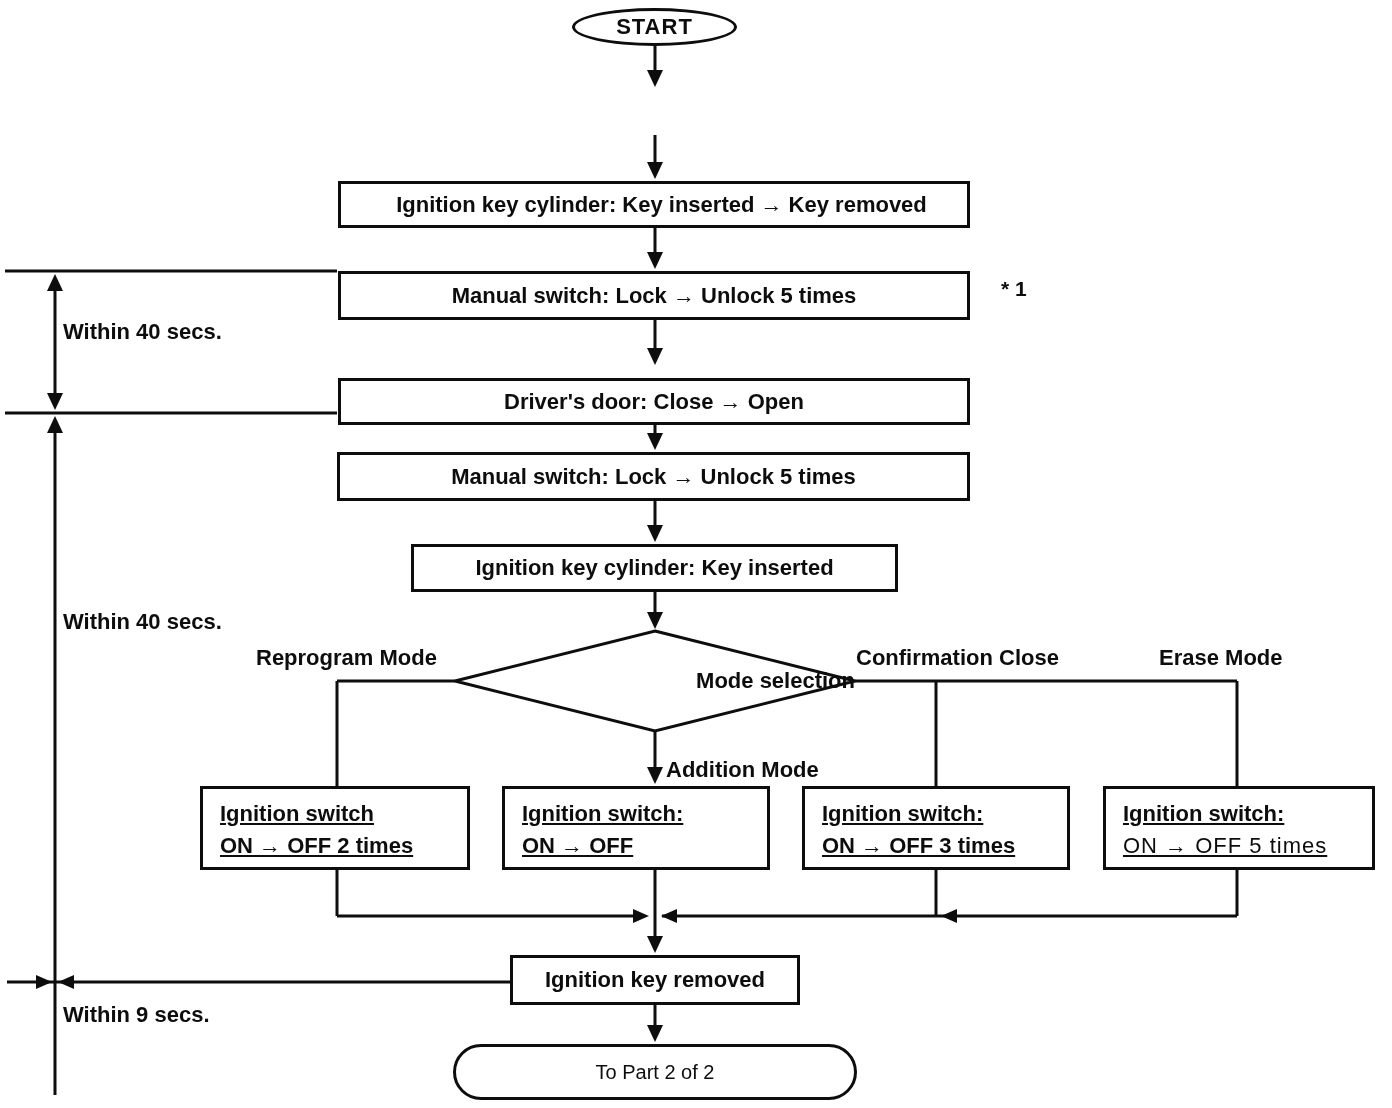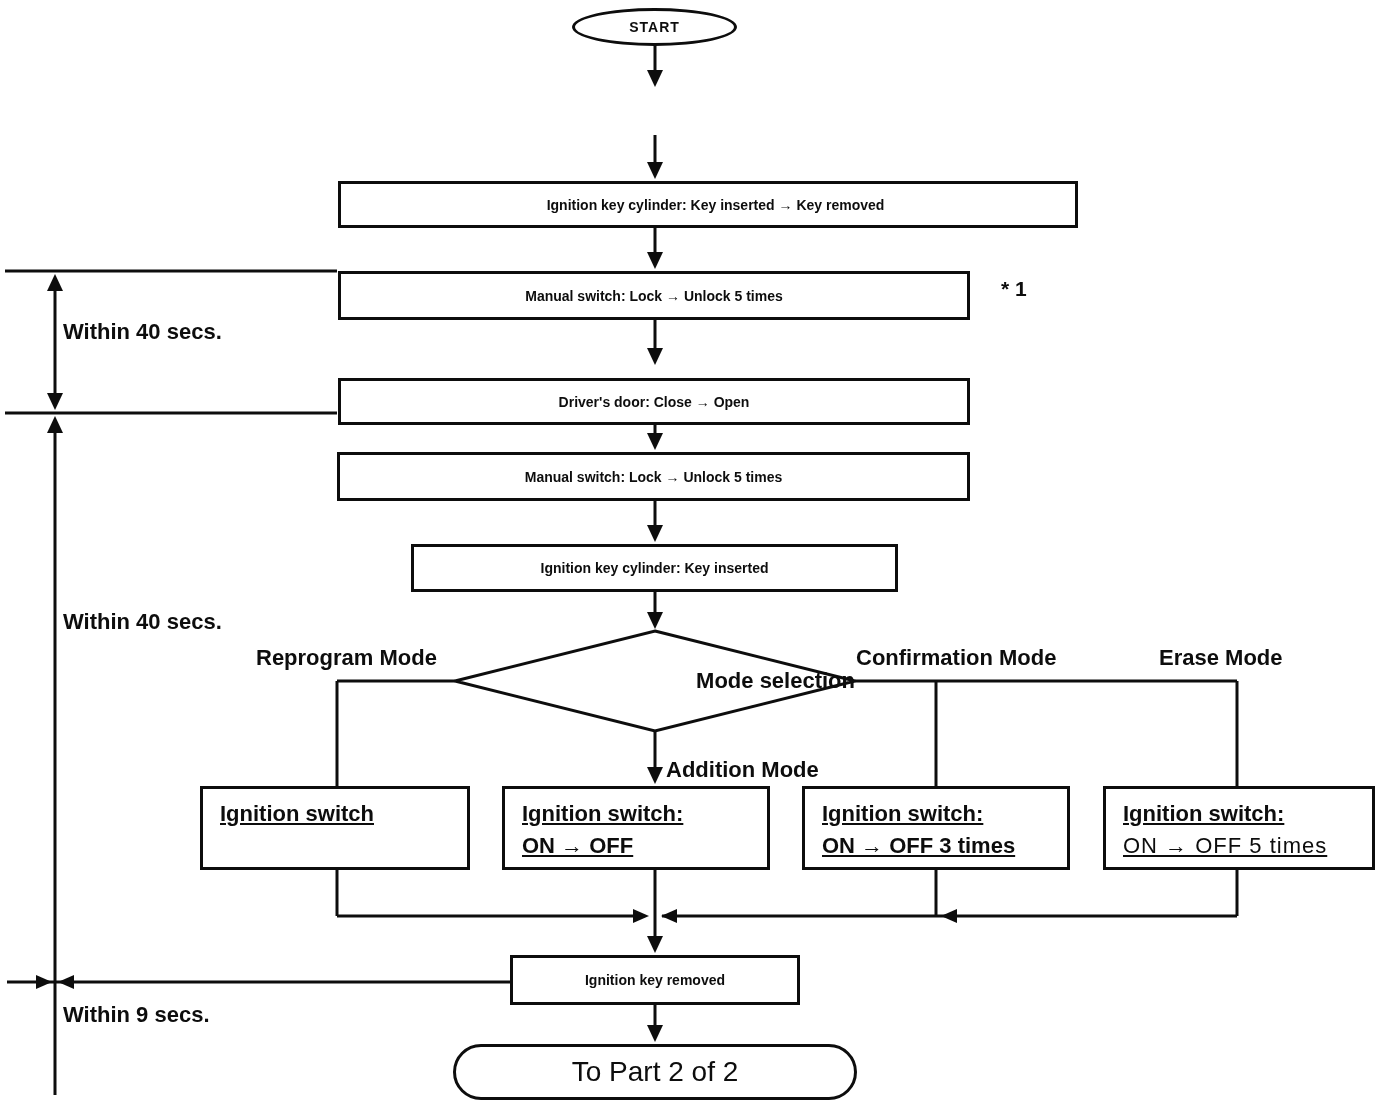--- a/index.html
+++ b/index.html
@@ -9,33 +9,33 @@
     background:#ffffff;
     font-family:"Liberation Sans", sans-serif;
     color:#0d0d0d;
     overflow:hidden;
   }
   #lines{position:absolute;left:0;top:0;z-index:1;}
   .node{
     position:absolute;z-index:2;background:#fff;
     border:3px solid #0d0d0d;
     display:flex;align-items:center;justify-content:center;
-    font-size:14px;font-weight:700;text-align:center;
+    font-size:22px;font-weight:700;text-align:center;
     box-sizing:border-box;white-space:nowrap;
   }
   .lbl{
     position:absolute;z-index:3;background:transparent;
     font-size:22px;font-weight:700;white-space:nowrap;
   }
   
   .start{left:572px;top:8px;width:165px;height:38px;border-radius:50%;letter-spacing:1px;}
-  .terminal{left:453px;top:1044px;width:404px;height:56px;border-radius:28px;font-weight:400;font-size:28px;}
+  .terminal{left:453px;top:1044px;width:404px;height:56px;border-radius:28px;font-weight:400;font-size:20px;}
   
   .b1{left:238px;top:88px;width:828px;height:47px;}
-  .b2{left:338px;top:181px;width:740px;height:47px;padding-left:15px;}
+  .b2{left:338px;top:181px;width:632px;height:47px;padding-left:15px;}
   .b3{left:338px;top:271px;width:632px;height:49px;}
   .b4{left:338px;top:367px;width:632px;height:47px;margin-top:11px;}
   .b5{left:337px;top:452px;width:633px;height:49px;}
   .b6{left:411px;top:544px;width:487px;height:48px;}
   .removed{left:510px;top:955px;width:290px;height:50px;}
   
   .modebox{
     position:absolute;z-index:2;background:#fff;
     border:3px solid #0d0d0d;box-sizing:border-box;
     font-size:22px;font-weight:700;line-height:32px;
@@ -147,25 +147,26 @@
     <span>Ignition key removed</span>
   </div>
   <div class="node b6">
     <span>Ignition key cylinder: Key inserted</span>
   </div>
 
   <div class="lbl diamond-lbl">Mode selection</div>
 
   <div class="lbl rep">Reprogram Mode</div>
   <div class="lbl add">Addition Mode</div>
-  <div class="lbl conf">Confirmation Mode</div>
+  <div class="lbl conf">Confirmation Close</div>
   <div class="lbl erase">Erase Mode</div>
 
   <div class="modebox mA">
     <div class="l1">Ignition switch</div>
+    <div class="l2">ON → OFF 2 times</div>
   </div>
   <div class="modebox mB">
     <div class="l1">Ignition switch:</div>
     <div class="l2">ON → OFF</div>
   </div>
   <div class="modebox mC">
     <div class="l1">Ignition switch:</div>
     <div class="l2">ON → OFF 3 times</div>
   </div>
   <div class="modebox mD">

